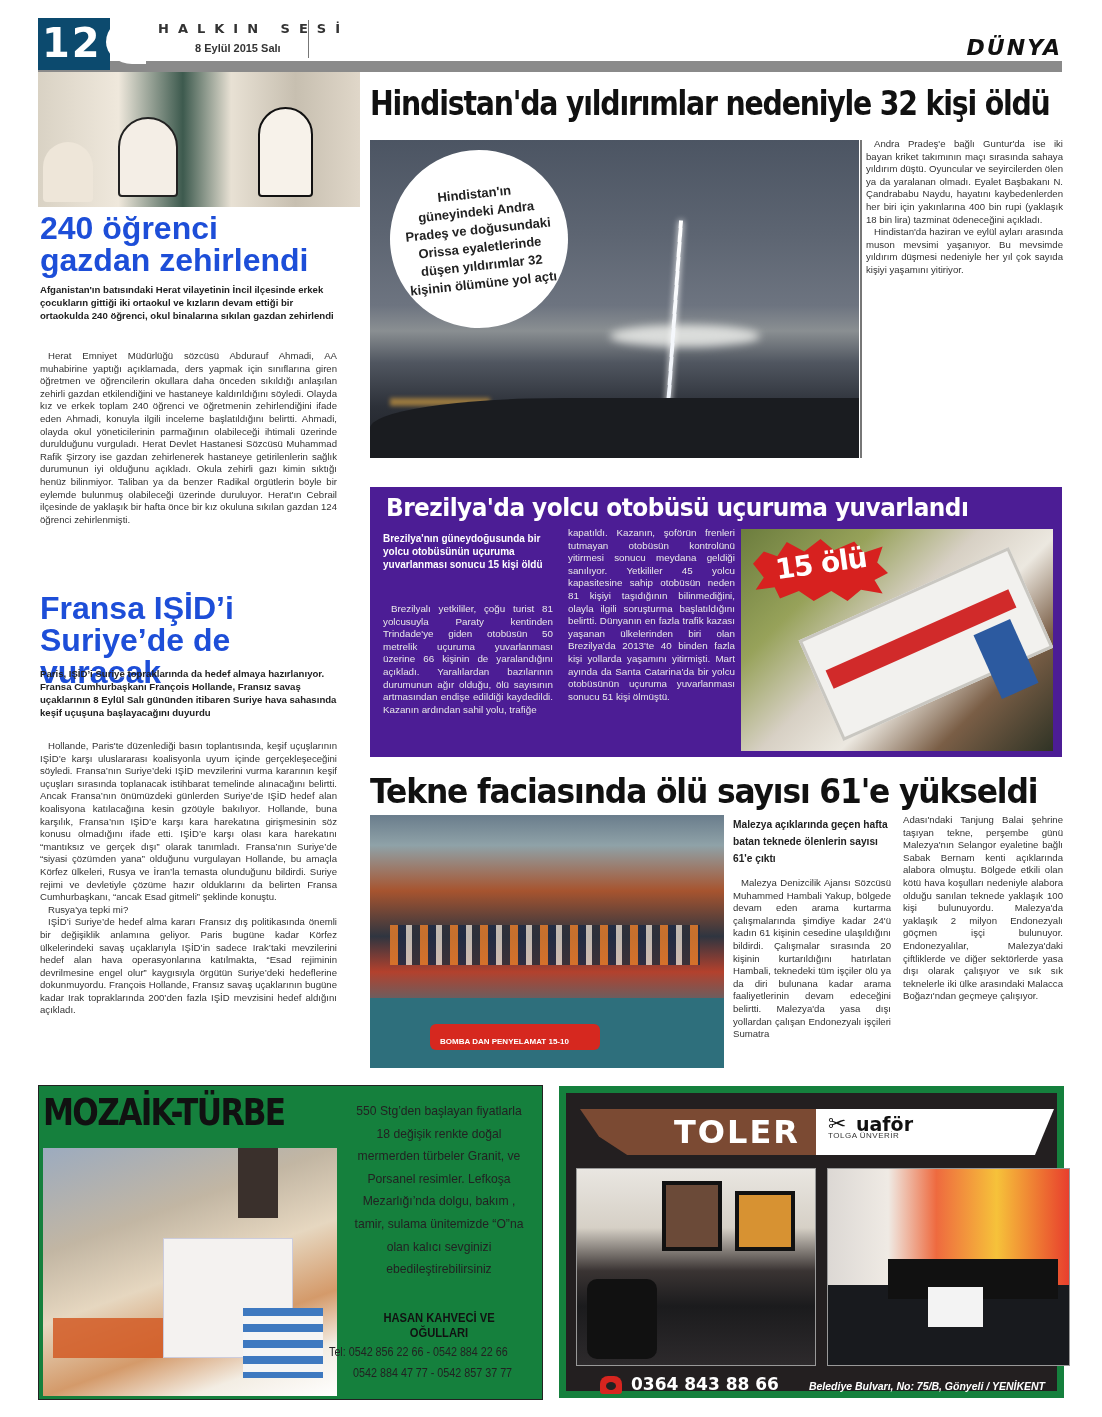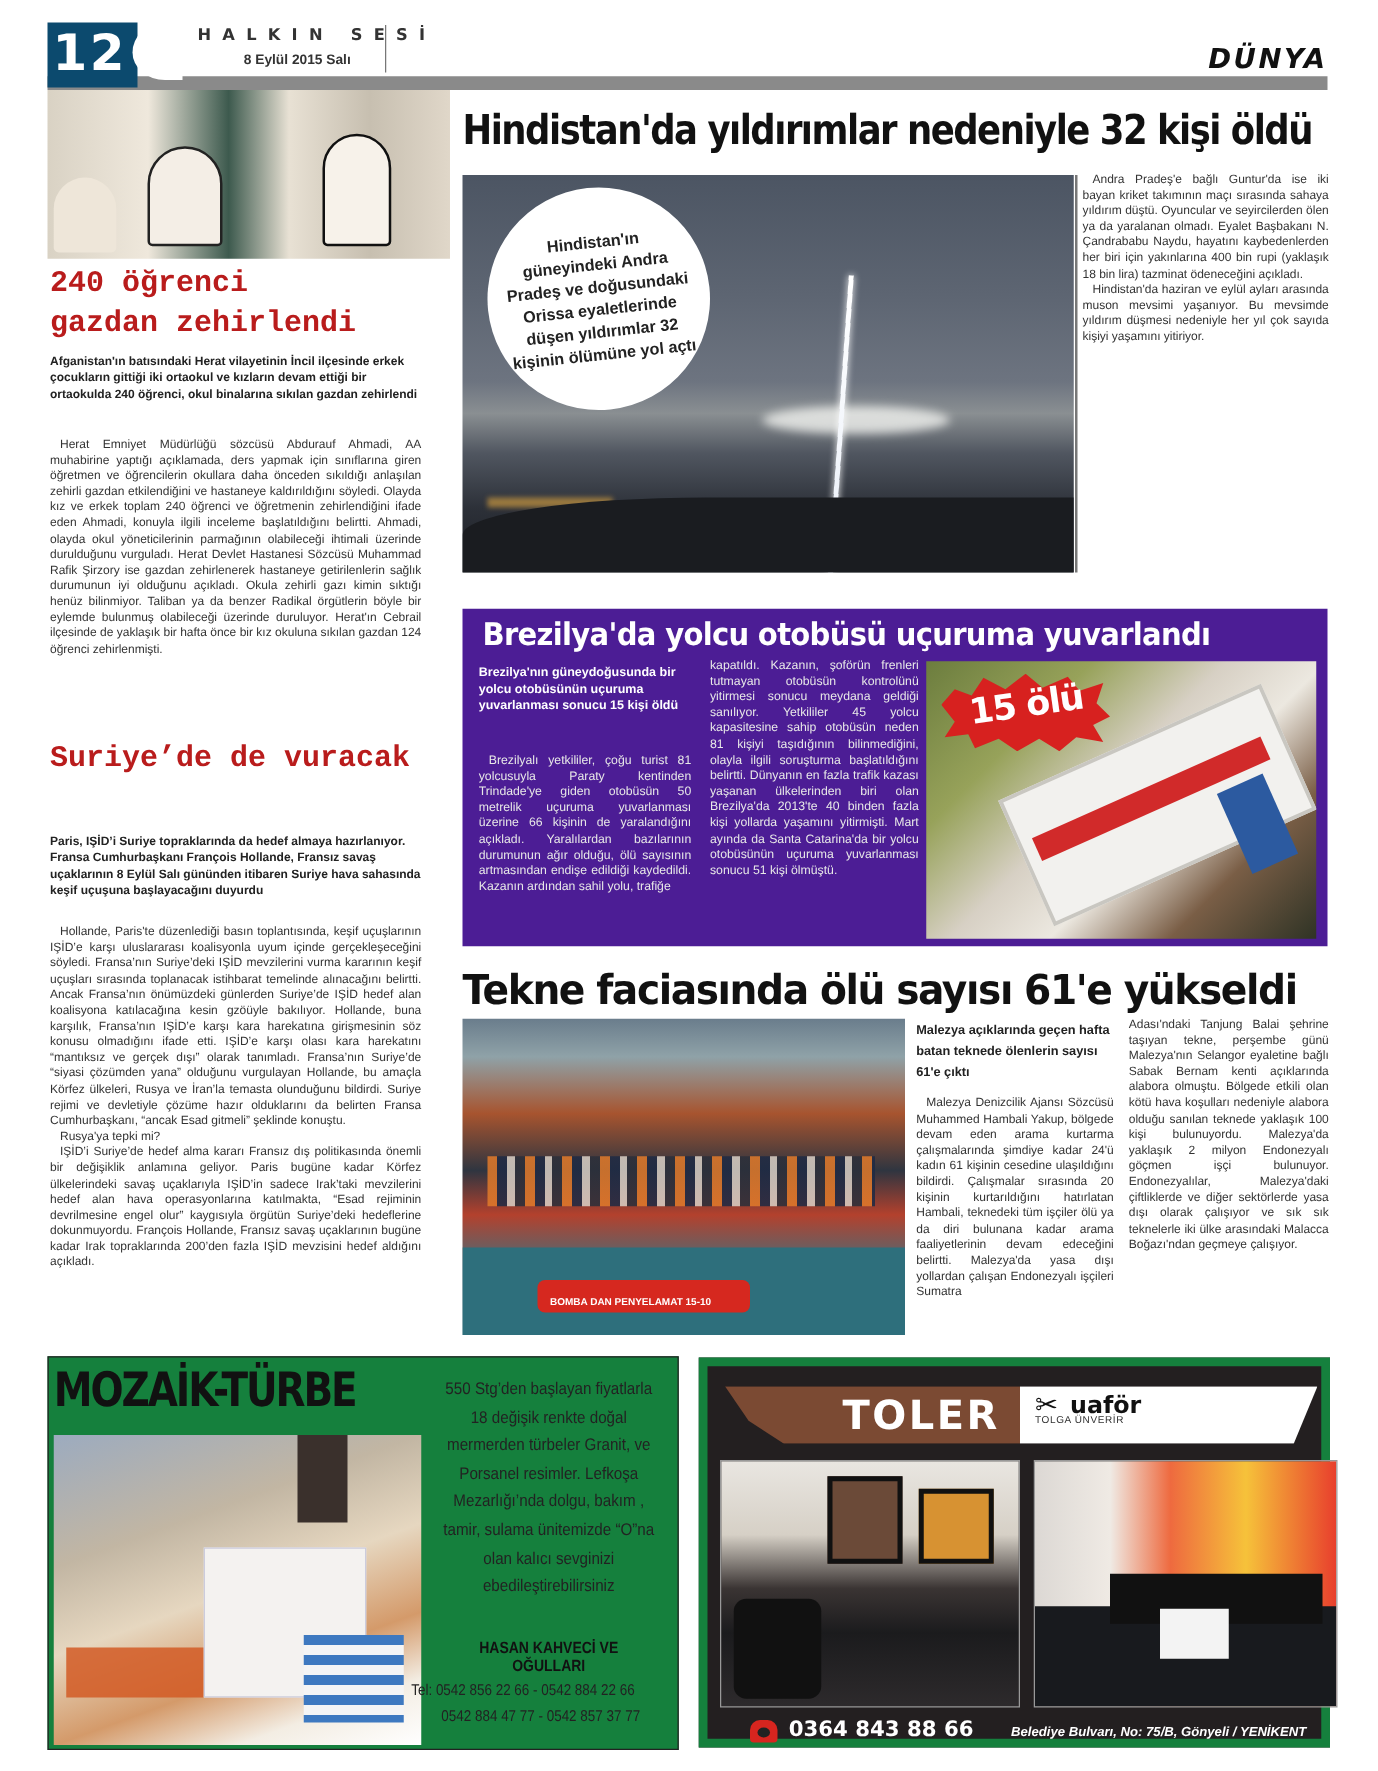--- a/index.html
+++ b/index.html
@@ -24,22 +24,22 @@
   
   .photo { position: absolute; overflow: hidden; }
 
   
   .school-photo { left: 38px; top: 72px; width: 322px; height: 135px;
      background: linear-gradient(90deg,#d9d2c4 0%,#efe8dc 25%,#3d5a4e 45%,#e8e1d4 60%,#c7bfb0 80%,#e0d7c9 100%); }
   .school-photo .p1 { position: absolute; left: 80px; top: 45px; width: 60px; height: 80px; border-radius: 30px 30px 4px 4px; background: #f4eee6; border: 2px solid #222; }
   .school-photo .p2 { position: absolute; left: 220px; top: 35px; width: 55px; height: 90px; border-radius: 28px 28px 4px 4px; background: #f7f2ea; border: 2px solid #111; }
   .school-photo .p3 { position: absolute; left: 5px; top: 70px; width: 50px; height: 60px; border-radius: 25px 25px 4px 4px; background: #eee6d9; }
 
-  .h-left { position: absolute; left: 40px; font-family: Liberation Mono, monospace; font-weight: bold;
-            font-size: 24px; line-height: 32px; color: #b91c1c; width: 310px; }
+  .h-left { position: absolute; left: 40px; font-family: Liberation Sans, sans-serif; font-weight: bold;
+            font-size: 32px; line-height: 32px; color: #1d4ed8; width: 310px; }
   .lead { position: absolute; left: 40px; width: 300px; font-weight: bold; font-size: 9.6px; line-height: 13px; color: #222; }
   .body-text { position: absolute; font-size: 9.6px; line-height: 12.6px; text-align: justify; color: #333; }
   .body-text p { text-indent: 8px; }
 
   
   .h-main { position: absolute; font-family: "DejaVu Sans", sans-serif; font-weight: bold; color: #111; white-space: nowrap; }
   .h1-india { left: 370px; top: 84px; font-size: 33px; letter-spacing: -1.4px; transform: scaleX(0.86); transform-origin: left top; }
 
   .storm-photo { left: 370px; top: 140px; width: 489px; height: 318px;
      background: linear-gradient(180deg,#4c5563 0%,#5d6572 30%,#6d7480 52%,#8a8f92 60%,#505660 70%,#2c3038 84%,#1c1f24 100%); }
@@ -141,20 +141,21 @@
 <h2 class="h-left" style="top:212px">
   <div>240 öğrenci</div>
   <div>gazdan zehirlendi</div>
 </h2>
 <p class="lead" style="top:283px">Afganistan'ın batısındaki Herat vilayetinin İncil ilçesinde erkek çocukların gittiği iki ortaokul ve kızların devam ettiği bir ortaokulda 240 öğrenci, okul binalarına sıkılan gazdan zehirlendi</p>
 <div class="body-text" style="left:40px;top:350px;width:297px;">
   <p>Herat Emniyet Müdürlüğü sözcüsü Abdurauf Ahmadi, AA muhabirine yaptığı açıklamada, ders yapmak için sınıflarına giren öğretmen ve öğrencilerin okullara daha önceden sıkıldığı anlaşılan zehirli gazdan etkilendiğini ve hastaneye kaldırıldığını söyledi. Olayda kız ve erkek toplam 240 öğrenci ve öğretmenin zehirlendiğini ifade eden Ahmadi, konuyla ilgili inceleme başlatıldığını belirtti. Ahmadi, olayda okul yöneticilerinin parmağının olabileceği ihtimali üzerinde durulduğunu vurguladı. Herat Devlet Hastanesi Sözcüsü Muhammad Rafik Şirzory ise gazdan zehirlenerek hastaneye getirilenlerin sağlık durumunun iyi olduğunu açıkladı. Okula zehirli gazı kimin sıktığı henüz bilinmiyor. Taliban ya da benzer Radikal örgütlerin böyle bir eylemde bulunmuş olabileceği üzerinde duruluyor. Herat'ın Cebrail ilçesinde de yaklaşık bir hafta önce bir kız okuluna sıkılan gazdan 124 öğrenci zehirlenmişti.</p>
 </div>
 
 <h2 class="h-left" style="top:592px">
+  <div>Fransa IŞİD’i</div>
   <div>Suriye’de de vuracak</div>
 </h2>
 <p class="lead" style="top:667px;width:303px;">Paris, IŞİD’i Suriye topraklarında da hedef almaya hazırlanıyor. Fransa Cumhurbaşkanı François Hollande, Fransız savaş uçaklarının 8 Eylül Salı gününden itibaren Suriye hava sahasında keşif uçuşuna başlayacağını duyurdu</p>
 <div class="body-text" style="left:40px;top:740px;width:297px;">
   <p>Hollande, Paris'te düzenlediği basın toplantısında, keşif uçuşlarının IŞİD’e karşı uluslararası koalisyonla uyum içinde gerçekleşeceğini söyledi. Fransa’nın Suriye’deki IŞİD mevzilerini vurma kararının keşif uçuşları sırasında toplanacak istihbarat temelinde alınacağını belirtti. Ancak Fransa’nın önümüzdeki günlerden Suriye’de IŞİD hedef alan koalisyona katılacağına kesin gzöüyle bakılıyor. Hollande, buna karşılık, Fransa’nın IŞİD’e karşı kara harekatına girişmesinin söz konusu olmadığını ifade etti. IŞİD’e karşı olası kara harekatını “mantıksız ve gerçek dışı” olarak tanımladı. Fransa’nın Suriye’de “siyasi çözümden yana” olduğunu vurgulayan Hollande, bu amaçla Körfez ülkeleri, Rusya ve İran’la temasta olunduğunu bildirdi. Suriye rejimi ve devletiyle çözüme hazır olduklarını da belirten Fransa Cumhurbaşkanı, “ancak Esad gitmeli” şeklinde konuştu.</p>
   <p>Rusya'ya tepki mi?</p>
   <p>IŞİD’i Suriye’de hedef alma kararı Fransız dış politikasında önemli bir değişiklik anlamına geliyor. Paris bugüne kadar Körfez ülkelerindeki savaş uçaklarıyla IŞİD’in sadece Irak’taki mevzilerini hedef alan hava operasyonlarına katılmakta, “Esad rejiminin devrilmesine engel olur” kaygısıyla örgütün Suriye’deki hedeflerine dokunmuyordu. François Hollande, Fransız savaş uçaklarının bugüne kadar Irak topraklarında 200’den fazla IŞİD mevzisini hedef aldığını açıkladı.</p>
 </div>
 
 <h1 class="h-main h1-india">Hindistan'da yıldırımlar nedeniyle 32 kişi öldü</h1>

